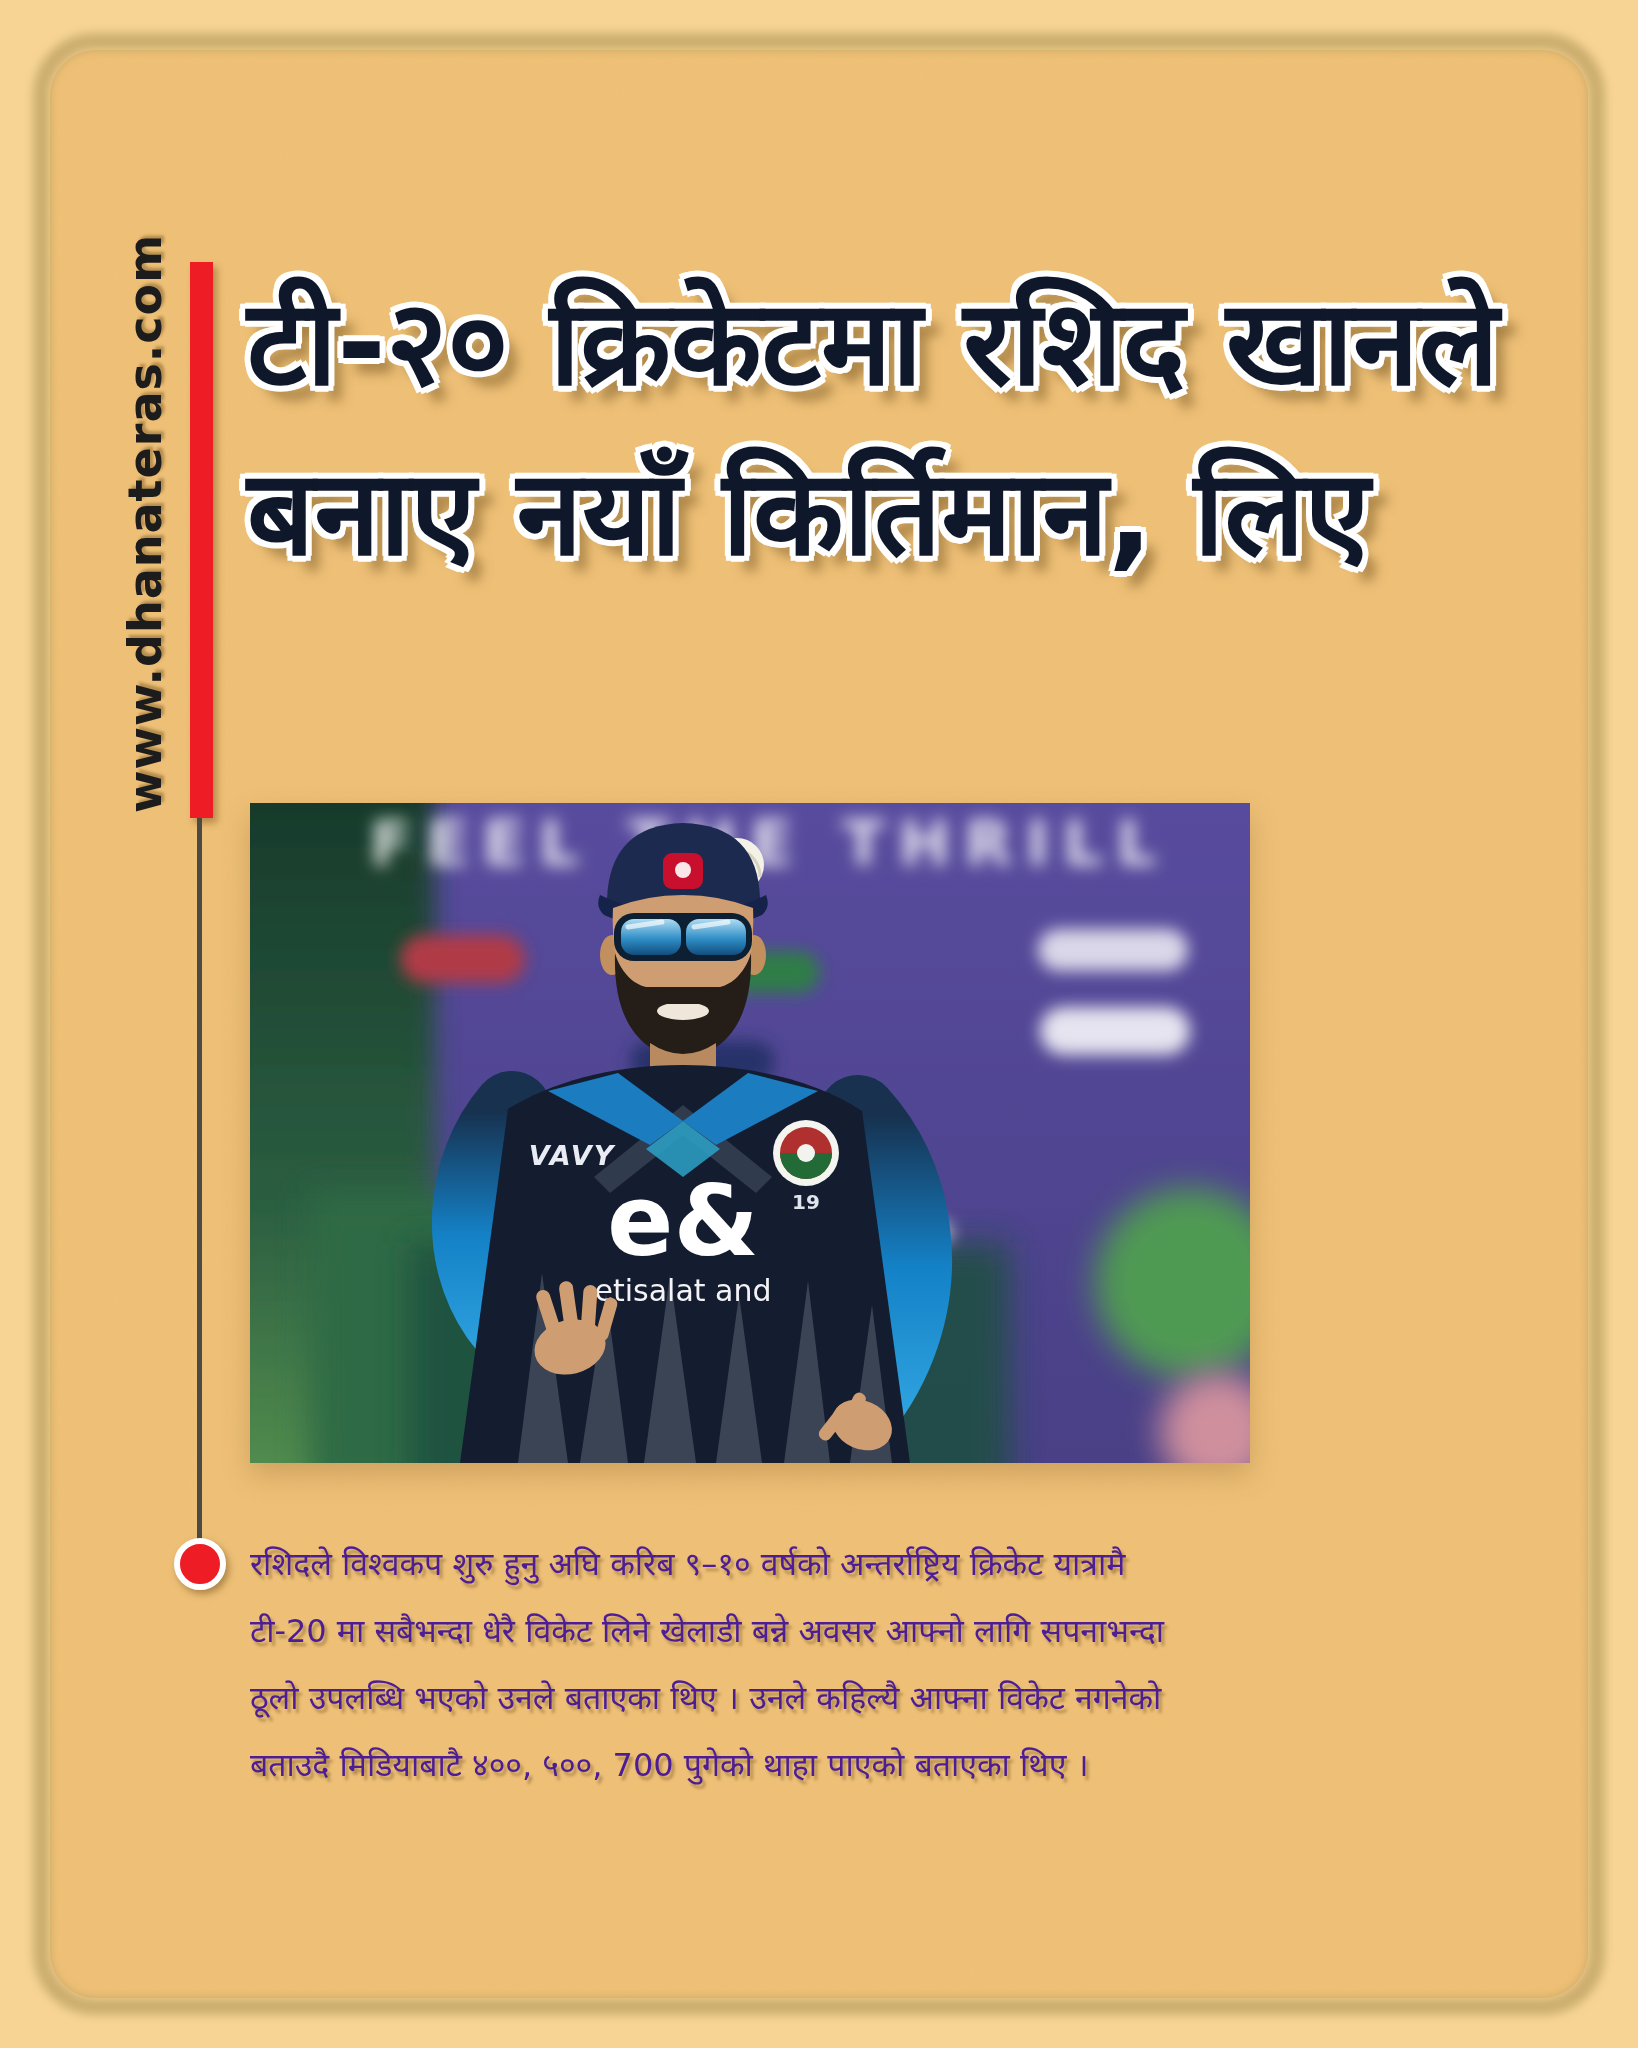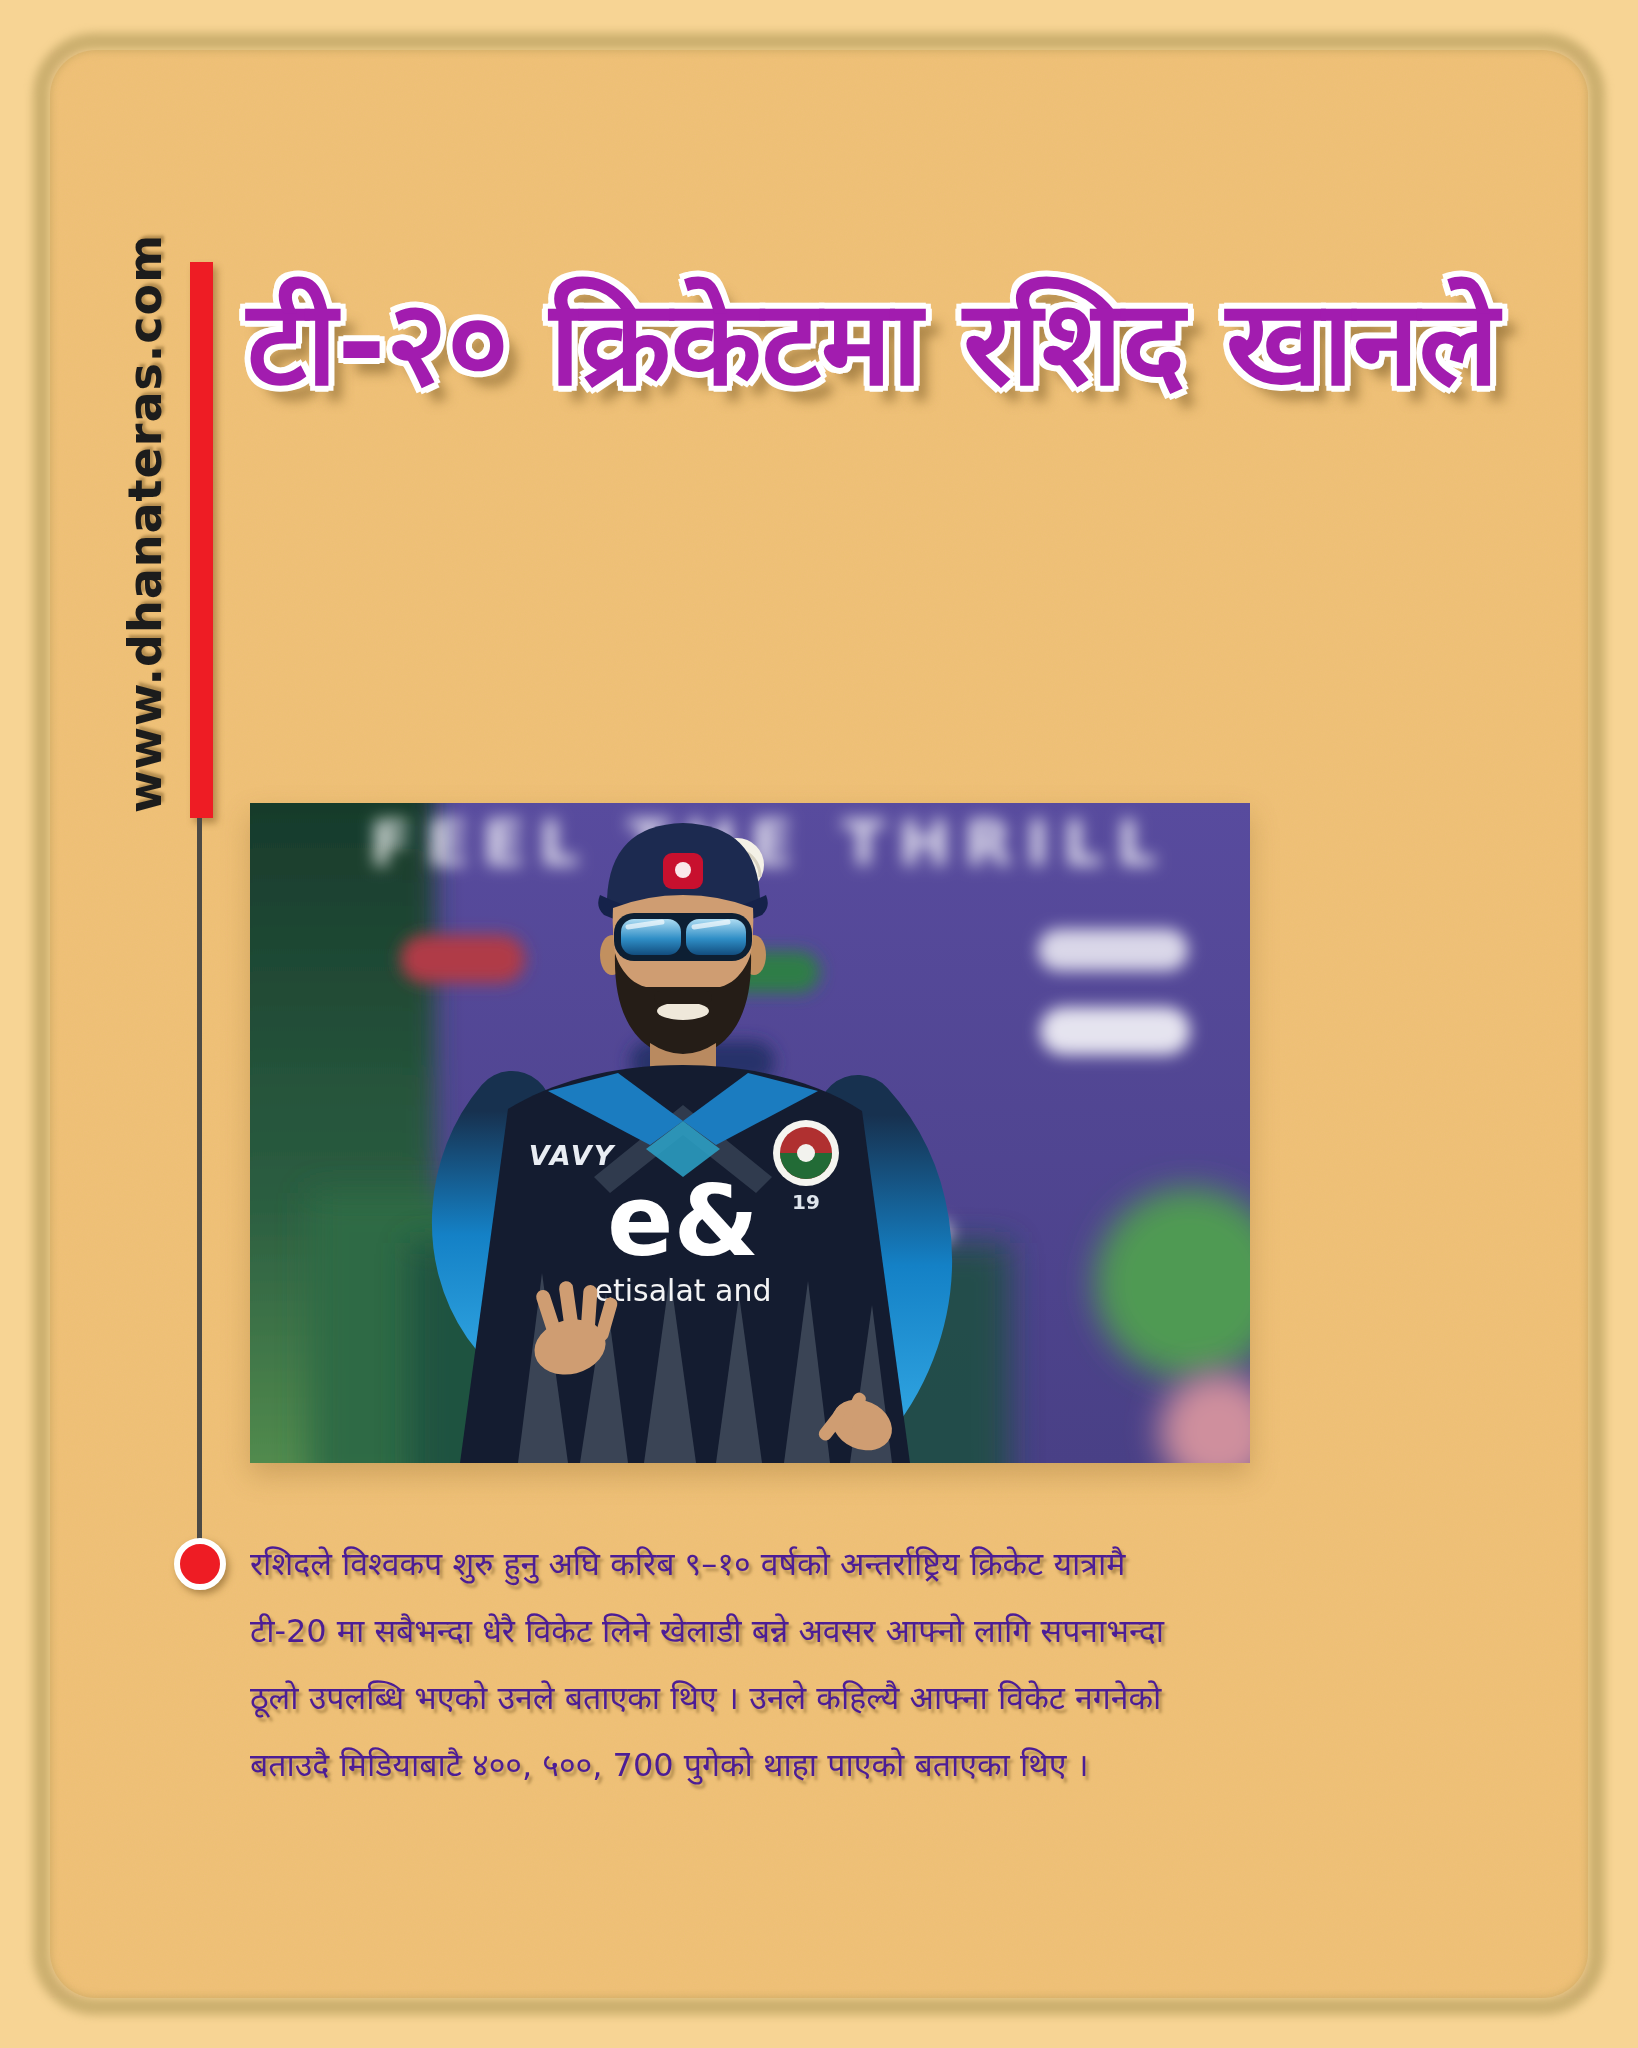--- a/index.html
+++ b/index.html
@@ -32,21 +32,21 @@
     position:absolute;left:197px;top:818px;width:5px;height:722px;
     background:#4c4a45;
   }
   .bullet{
     position:absolute;left:174px;top:1538px;width:40px;height:40px;
     background:#ee1c24;border:6px solid #ffffff;border-radius:50%;
     box-shadow:3px 4px 7px rgba(110,75,25,.5);
   }
   .headline{
     position:absolute;left:247px;top:258px;width:1350px;
-    font-size:118px;line-height:170px;font-weight:bold;color:#a21caf;
+    font-size:118px;line-height:170px;font-weight:bold;color:#0f172a;
     text-shadow:
       -5px -5px 0 #fff, 0 -6px 0 #fff, 5px -5px 0 #fff,
       -6px 0 0 #fff, 6px 0 0 #fff,
       -5px 5px 0 #fff, 0 6px 0 #fff, 5px 5px 0 #fff,
       13px 15px 12px rgba(105,75,25,.5);
   }
   .headline .hl{white-space:nowrap;}
   .photo{
     position:absolute;left:250px;top:803px;width:1000px;height:660px;
     box-shadow:0 12px 26px rgba(110,75,25,.25);
@@ -74,20 +74,21 @@
 </svg>
 
 <div class="frame-ring"></div>
 
 <div class="site-url">www.dhanateras.com</div>
 
 <div class="red-bar"></div>
 
 <div class="headline">
   <div class="hl">टी-२० क्रिकेटमा रशिद खानले</div>
+  <div class="hl">बनाए नयाँ किर्तिमान, लिए</div>
 </div>
 
 <div class="photo">
 <svg width="1000" height="660" viewBox="0 0 1000 660">
   <defs>
     <linearGradient id="gradPurple" x1="0" y1="0" x2="0" y2="1">
       <stop offset="0" stop-color="#584b9e"></stop>
       <stop offset="1" stop-color="#494086"></stop>
     </linearGradient>
     <linearGradient id="gradGreenL" x1="0" y1="0" x2="0" y2="1">

